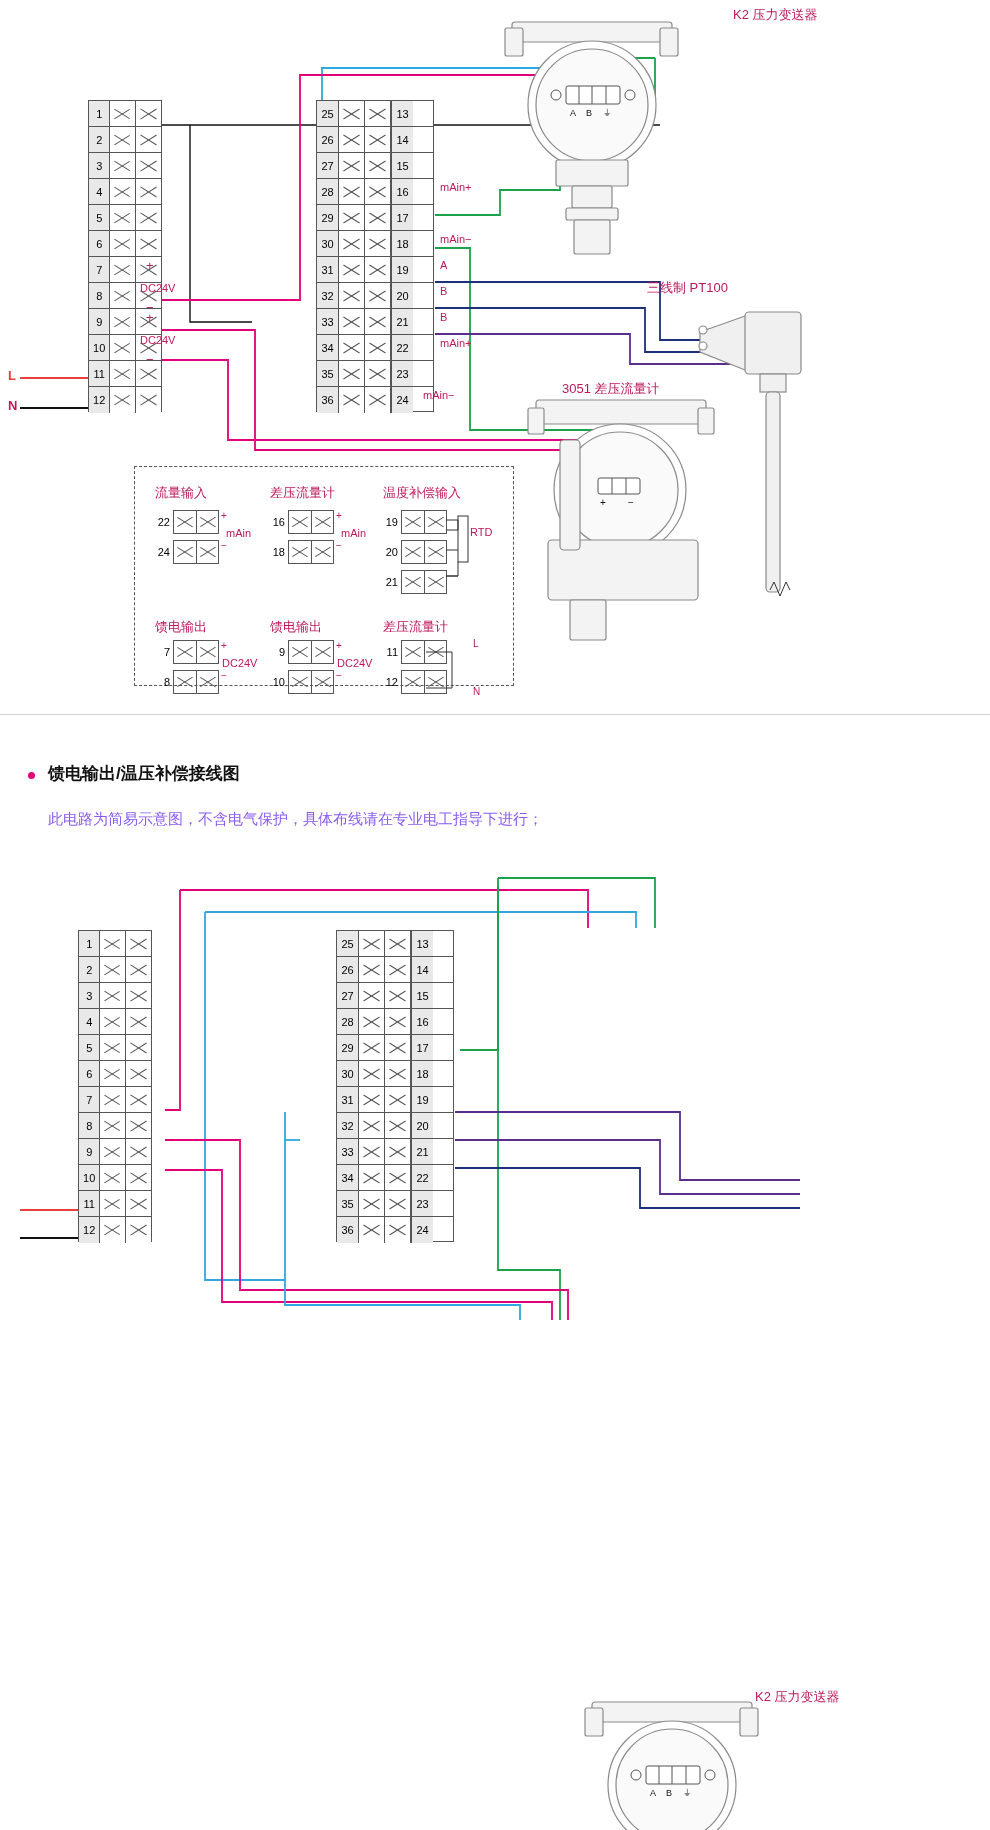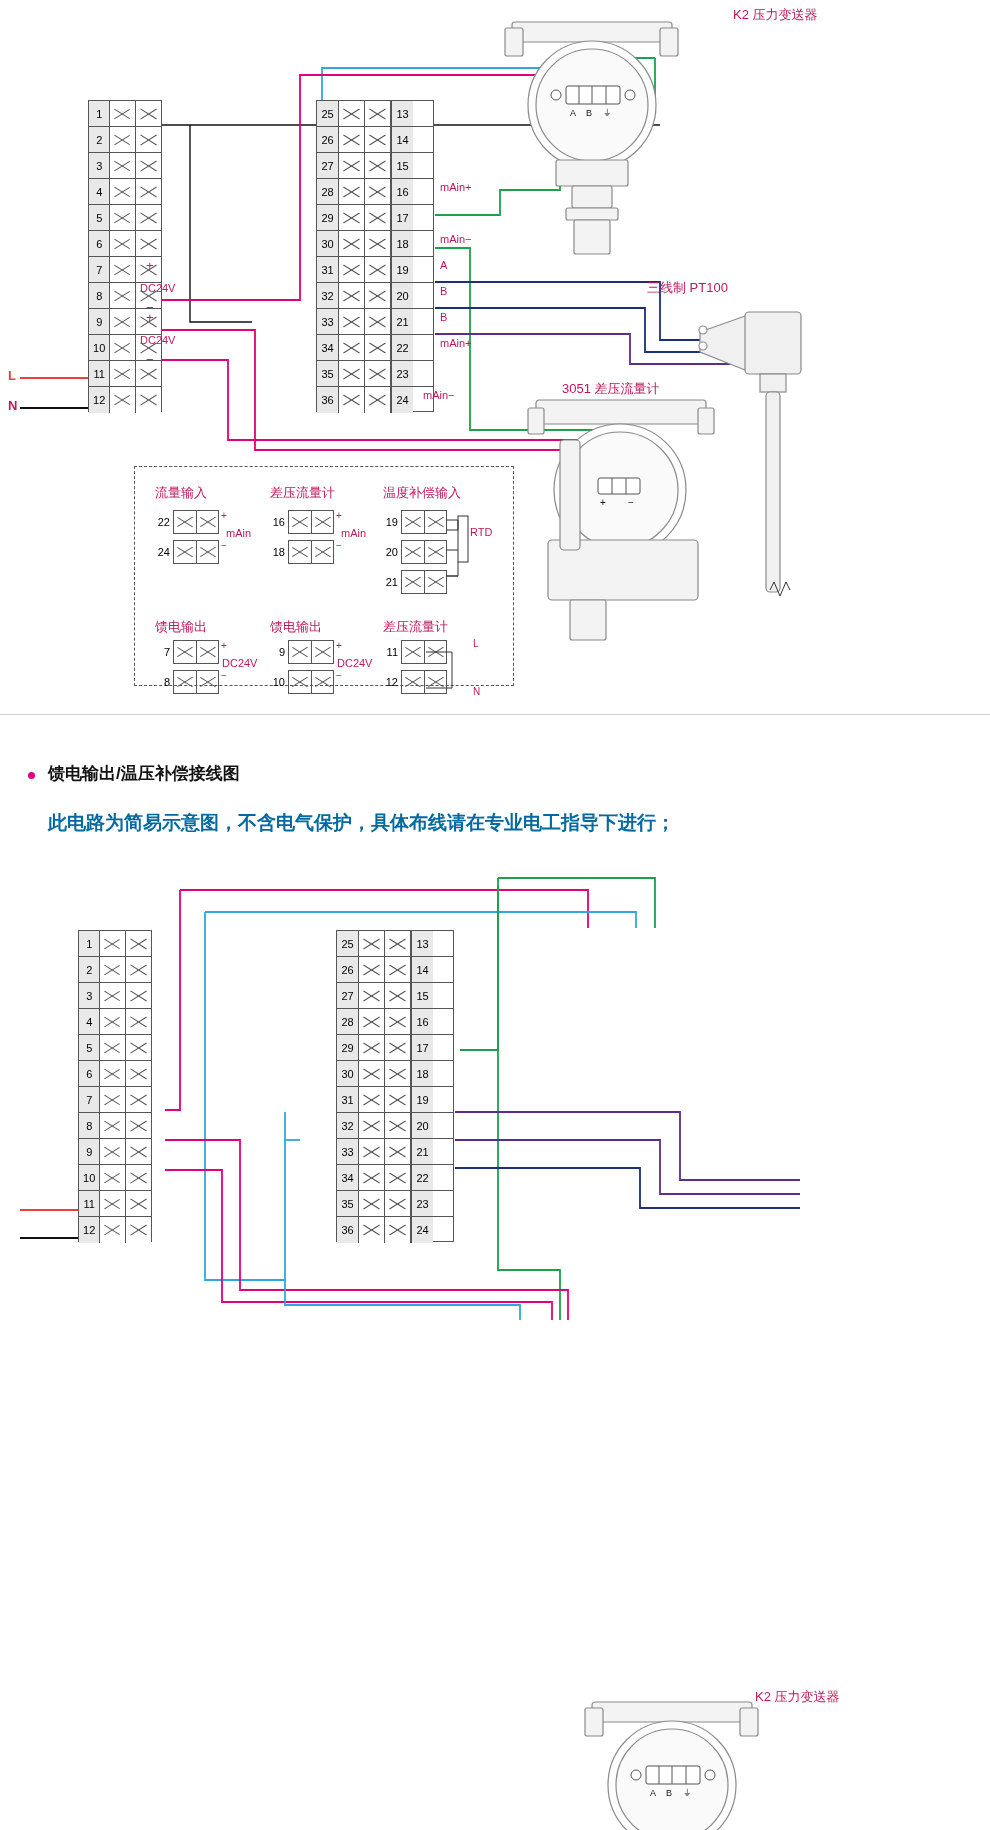--- a/index.html
+++ b/index.html
@@ -31,21 +31,21 @@
   .legbox .c{flex:1;border-right:1px solid #555;position:relative;}
   .legbox .c:last-child{border-right:none;}
   .legbox .c::before,.legbox .c::after{content:"";position:absolute;background:#555;left:2px;right:2px;top:50%;height:1px;}
   .legbox .c::before{transform:translateY(-50%) rotate(32deg);}
   .legbox .c::after{transform:translateY(-50%) rotate(-32deg);}
   .legnum{width:20px;font-size:11px;text-align:right;margin-right:3px;}
   .divider{position:absolute;left:0;width:990px;height:1px;background:#d0d0d0;}
 
   .bullet{position:absolute;width:7px;height:7px;border-radius:50%;background:#e2007a;}
   .head{position:absolute;font-size:17px;font-weight:bold;color:#111;}
-  .sub{position:absolute;font-size:19px;font-weight:bold;color:#0369a1;}
+  .sub{position:absolute;font-size:15px;font-weight:normal;color:#8b5cf6;}
 
   svg{position:absolute;left:0;top:0;overflow:visible;}
 </style>
 </head>
 <body>
 
 <div id="page">
 
   <div class="abs" style="left:0;top:0;width:990px;height:810px;">
 

